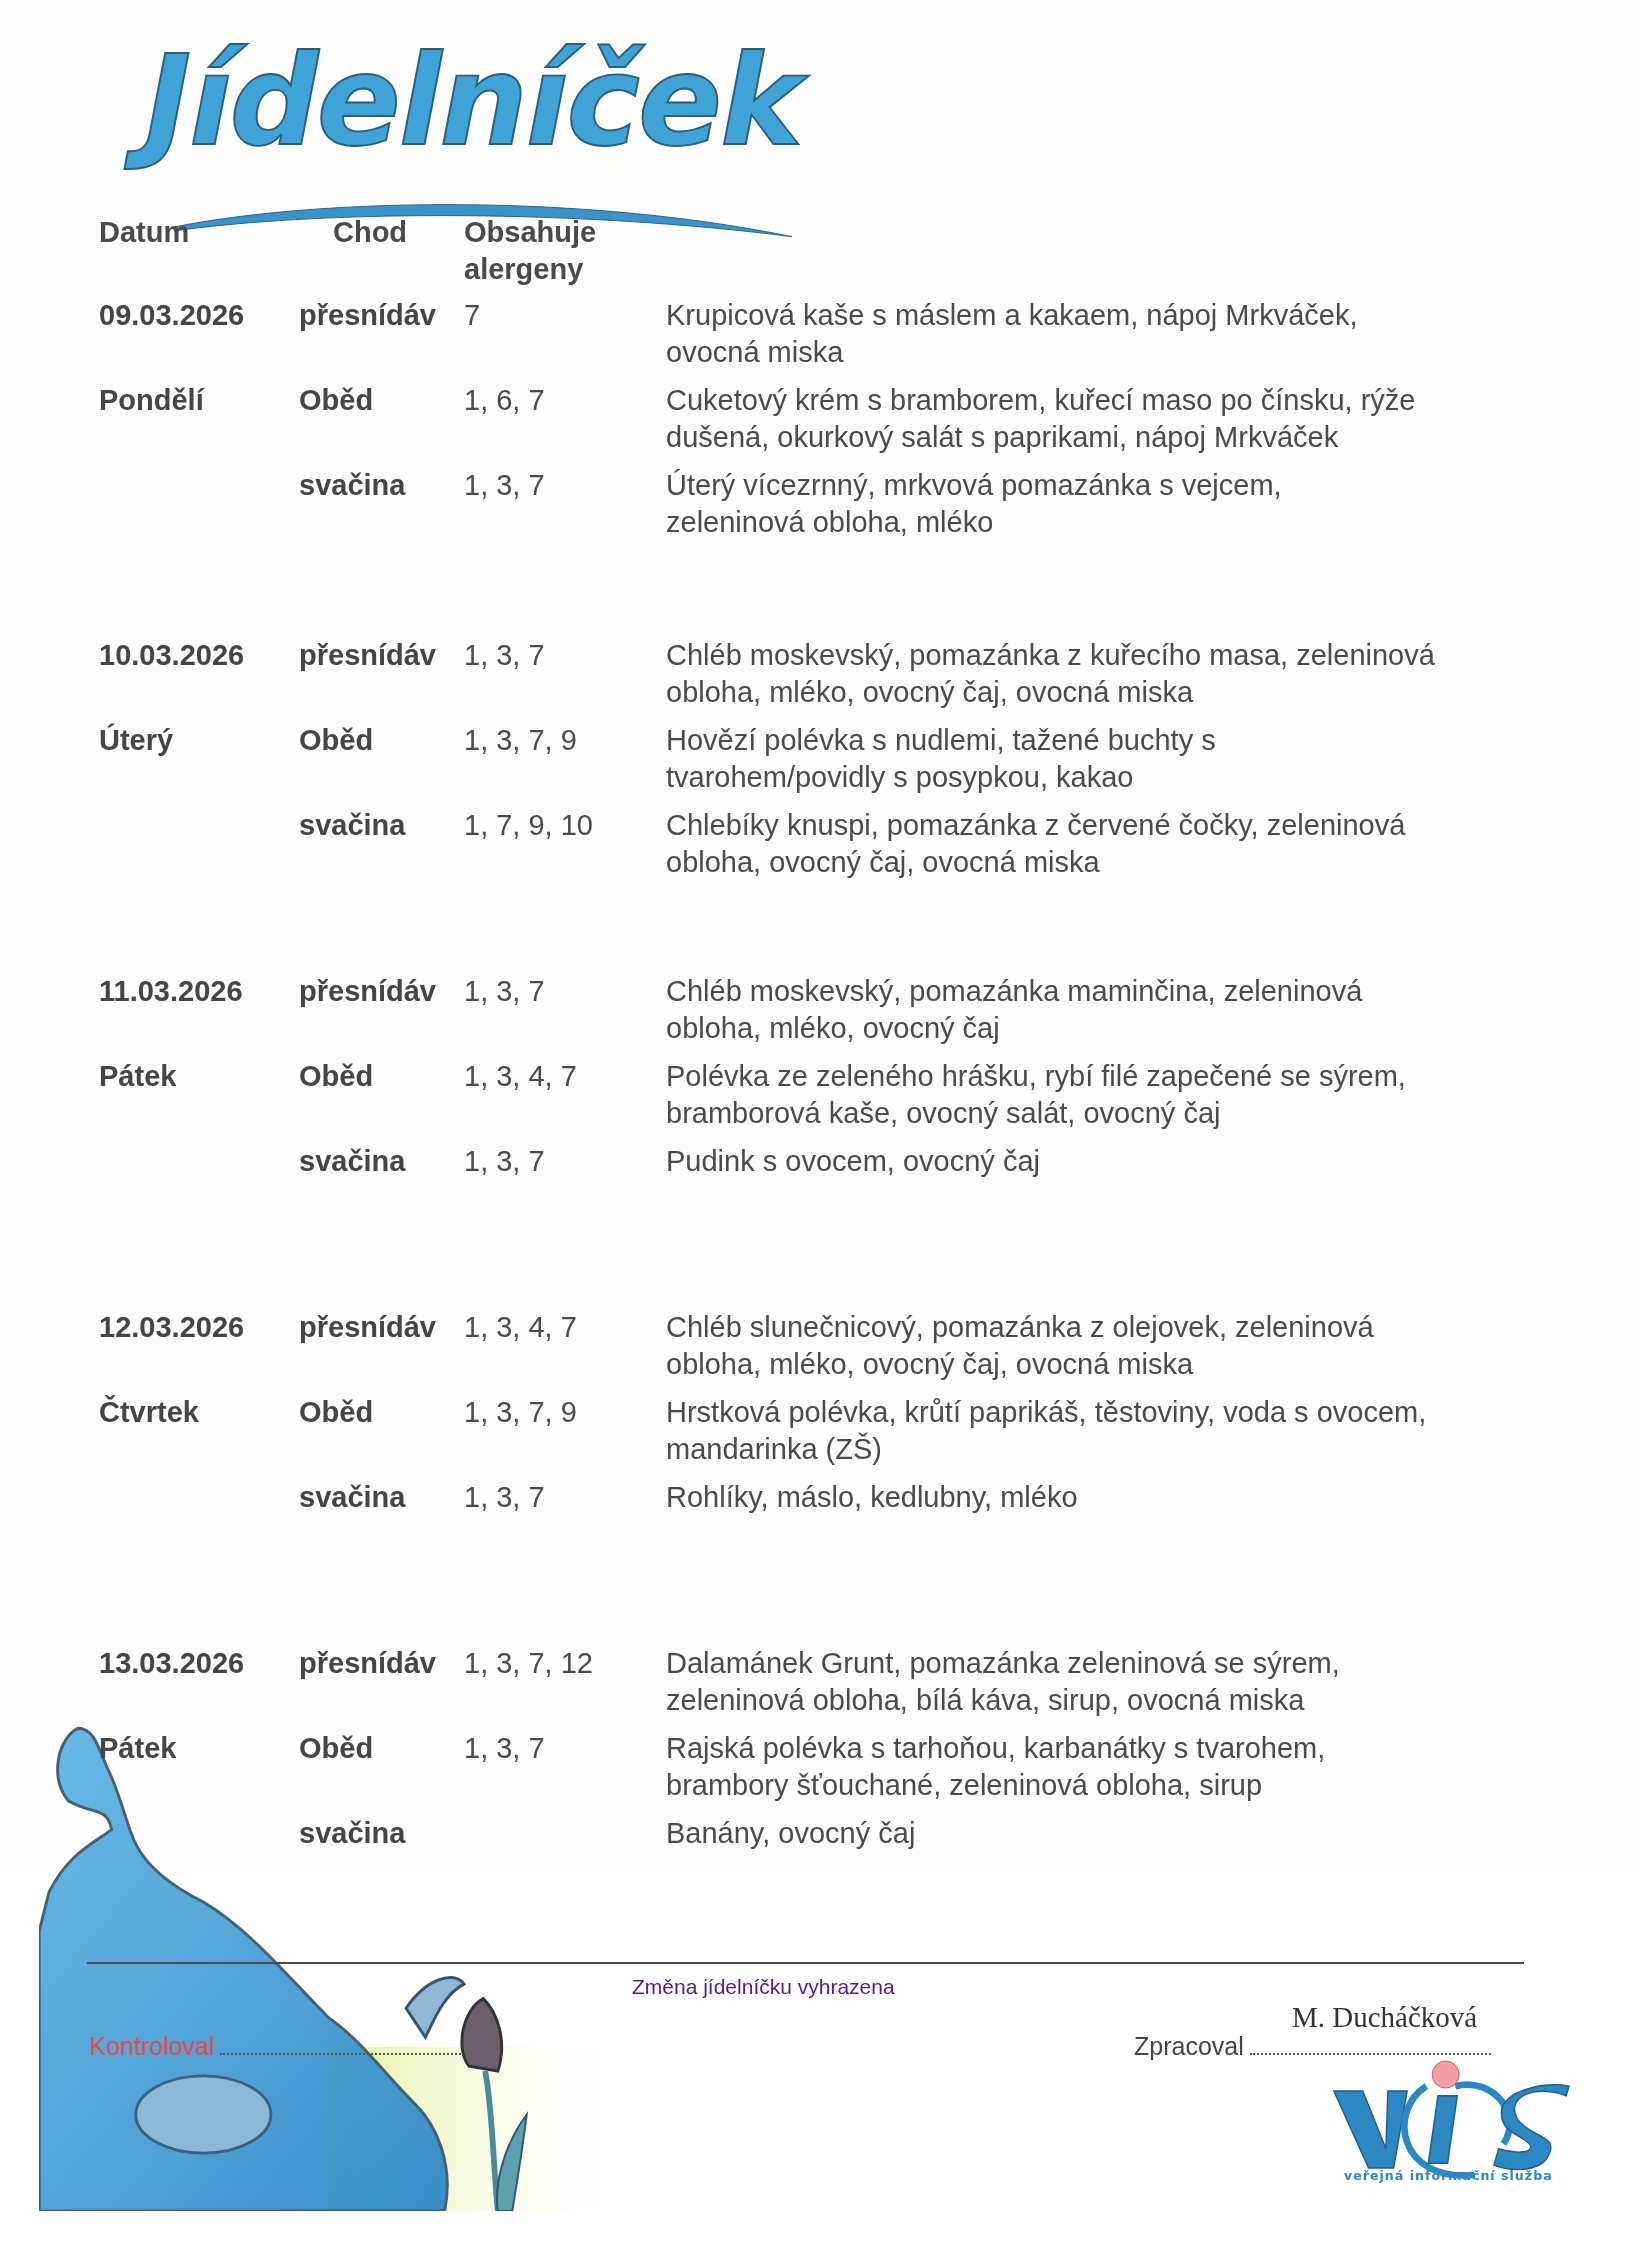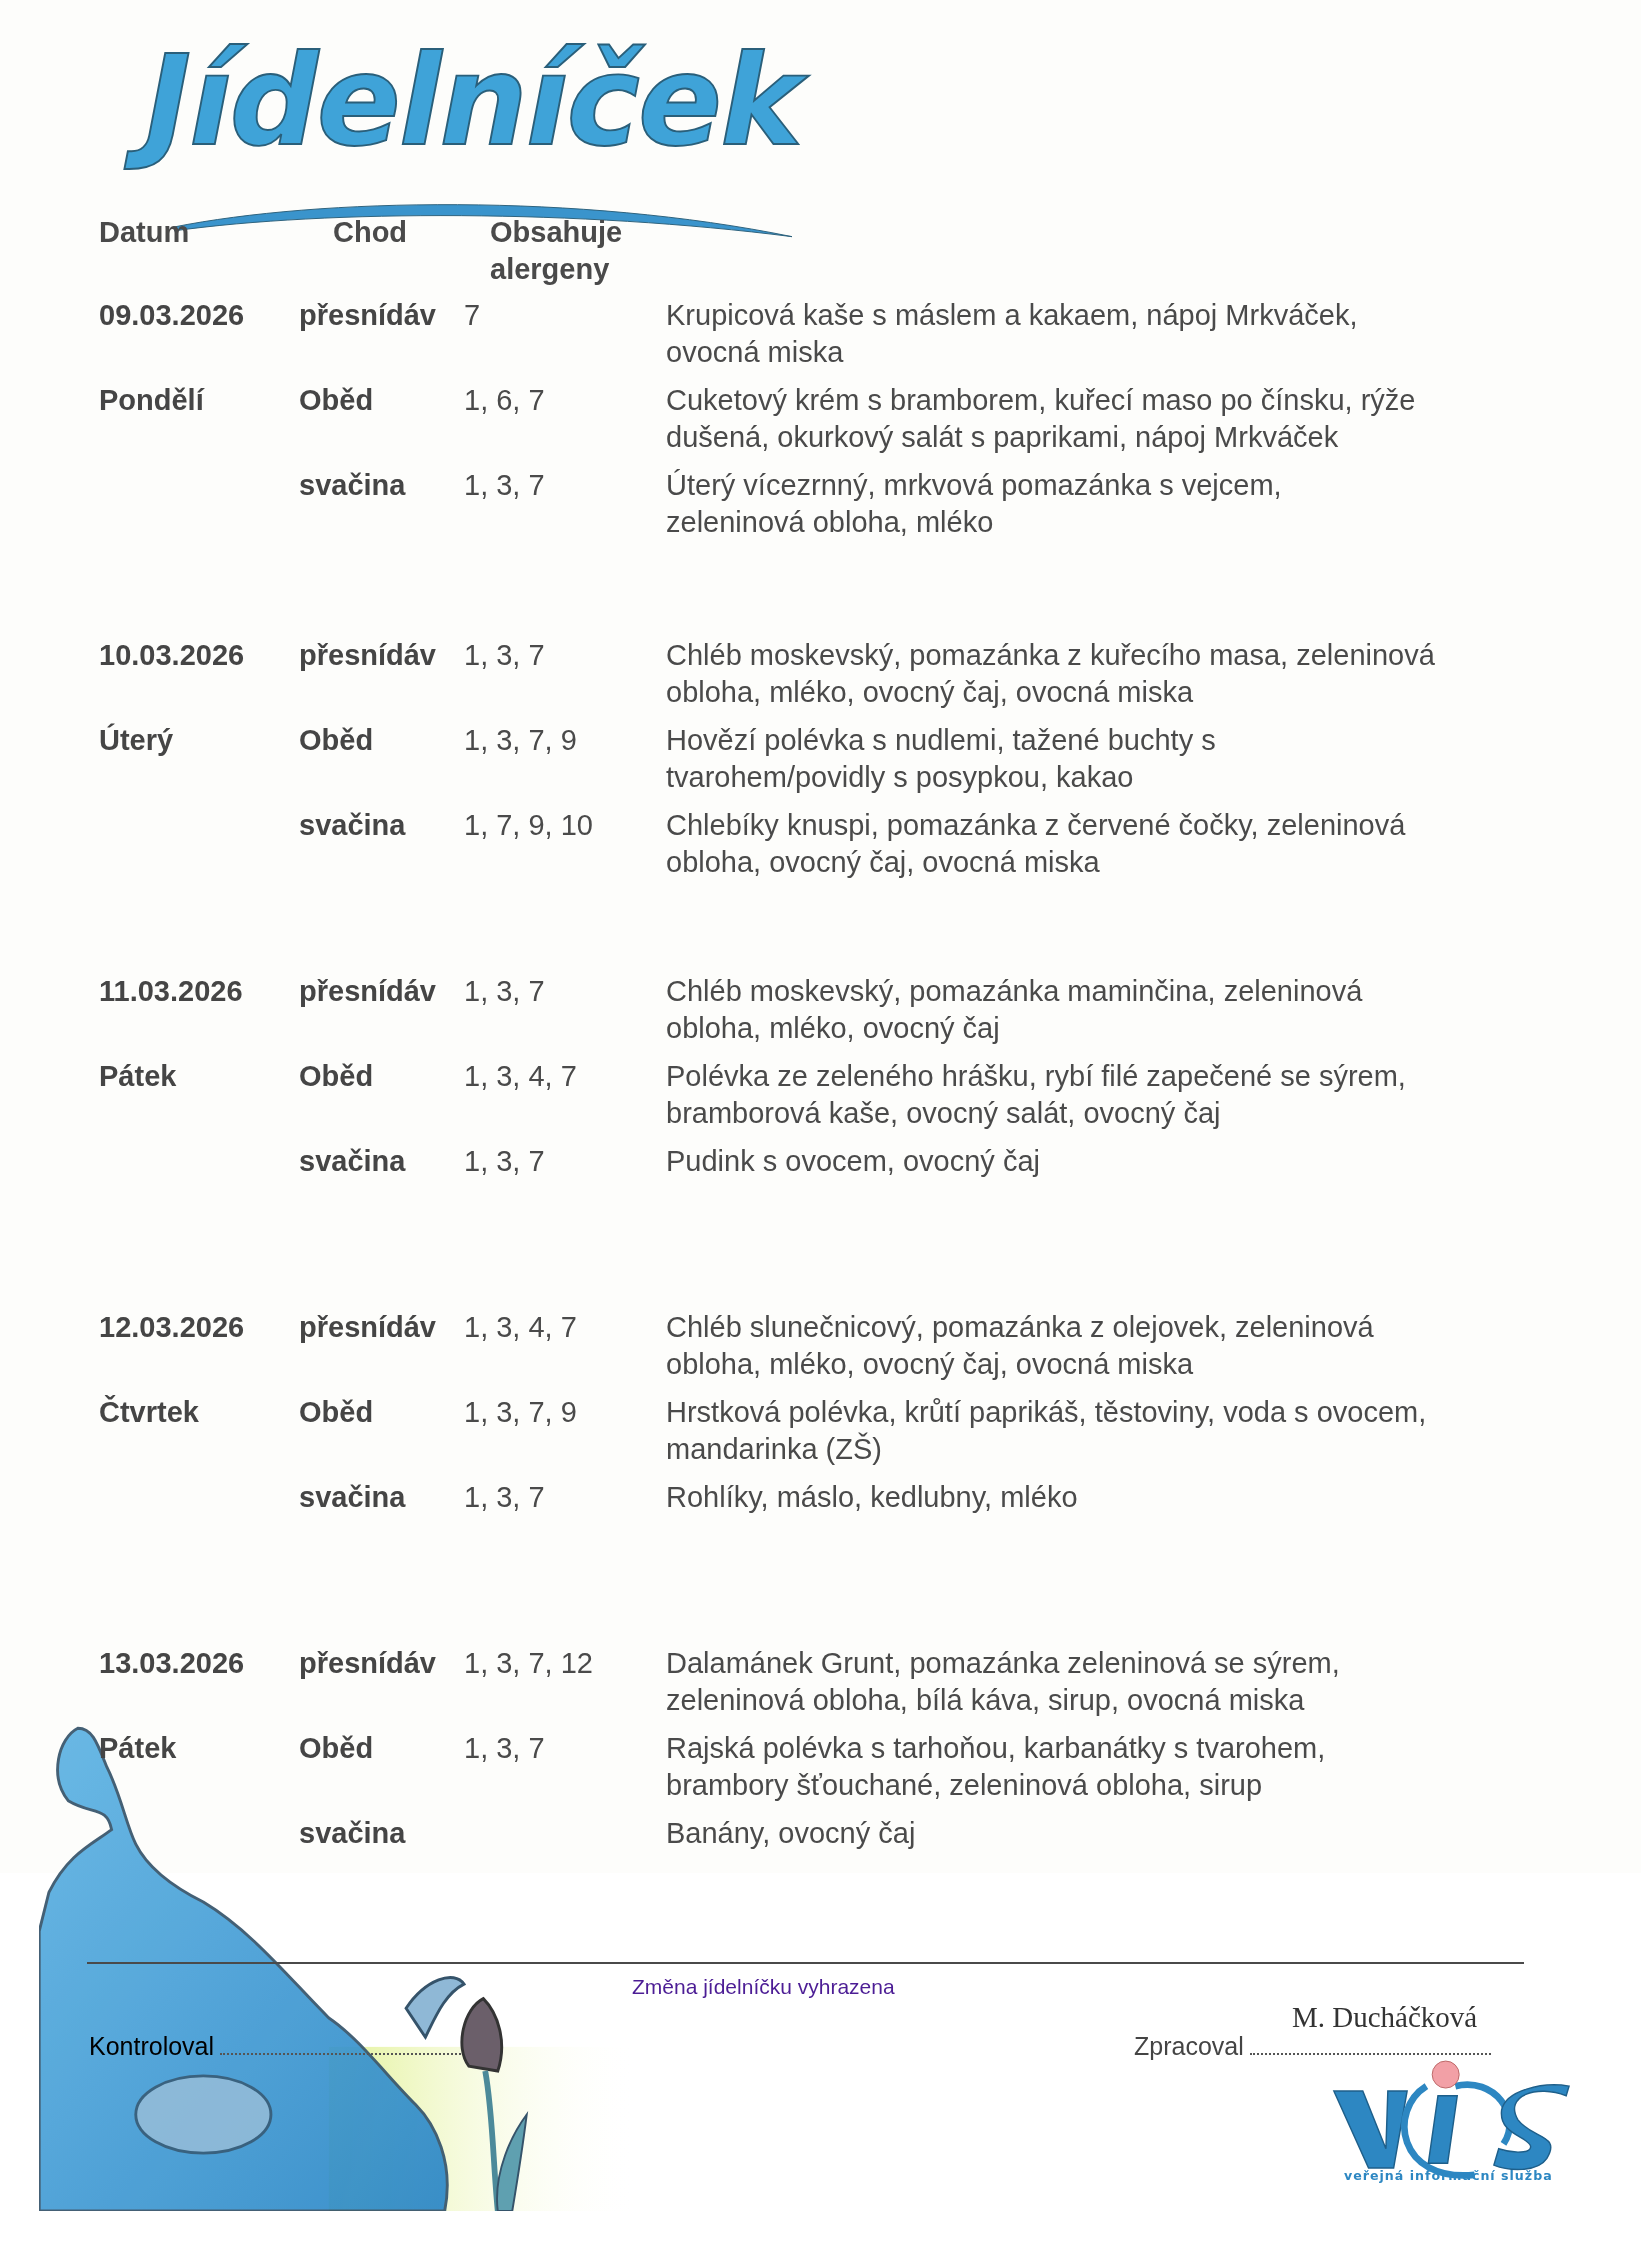--- a/index.html
+++ b/index.html
@@ -46,21 +46,21 @@
     
     .hdr {
       position: absolute;
       font-weight: bold;
       font-size: 29px;
       color: #4a4a4a;
       line-height: 37px;
     }
     .hdr-date { left: 99px; top: 214px; }
     .hdr-course { left: 300px; top: 214px; margin-left: 33px; }
-    .hdr-allergens { left: 464px; top: 214px; width: 154px; margin-left: 26px; }
+    .hdr-allergens { left: 464px; top: 214px; width: 154px; }
 
     
     .day {
       position: absolute;
       left: 0;
       width: 1641px;
     }
     .cell-left {
       position: absolute;
       left: 99px;
@@ -108,21 +108,21 @@
       left: 632px;
       top: 1975px;
       font-size: 21px;
       color: #4c1d95;
     }
     .kontroloval {
       position: absolute;
       left: 89px;
       top: 2032px;
       font-size: 25px;
-      color: #000000;
+      color: #ef4444;
     }
     .kontroloval .dots, .zpracoval .dots {
       display: inline-block;
       border-bottom: 2.9px dotted #555;
       width: 241px;
       height: 21px;
       margin-left: 5.8px;
       vertical-align: baseline;
     }
     .zpracoval {

